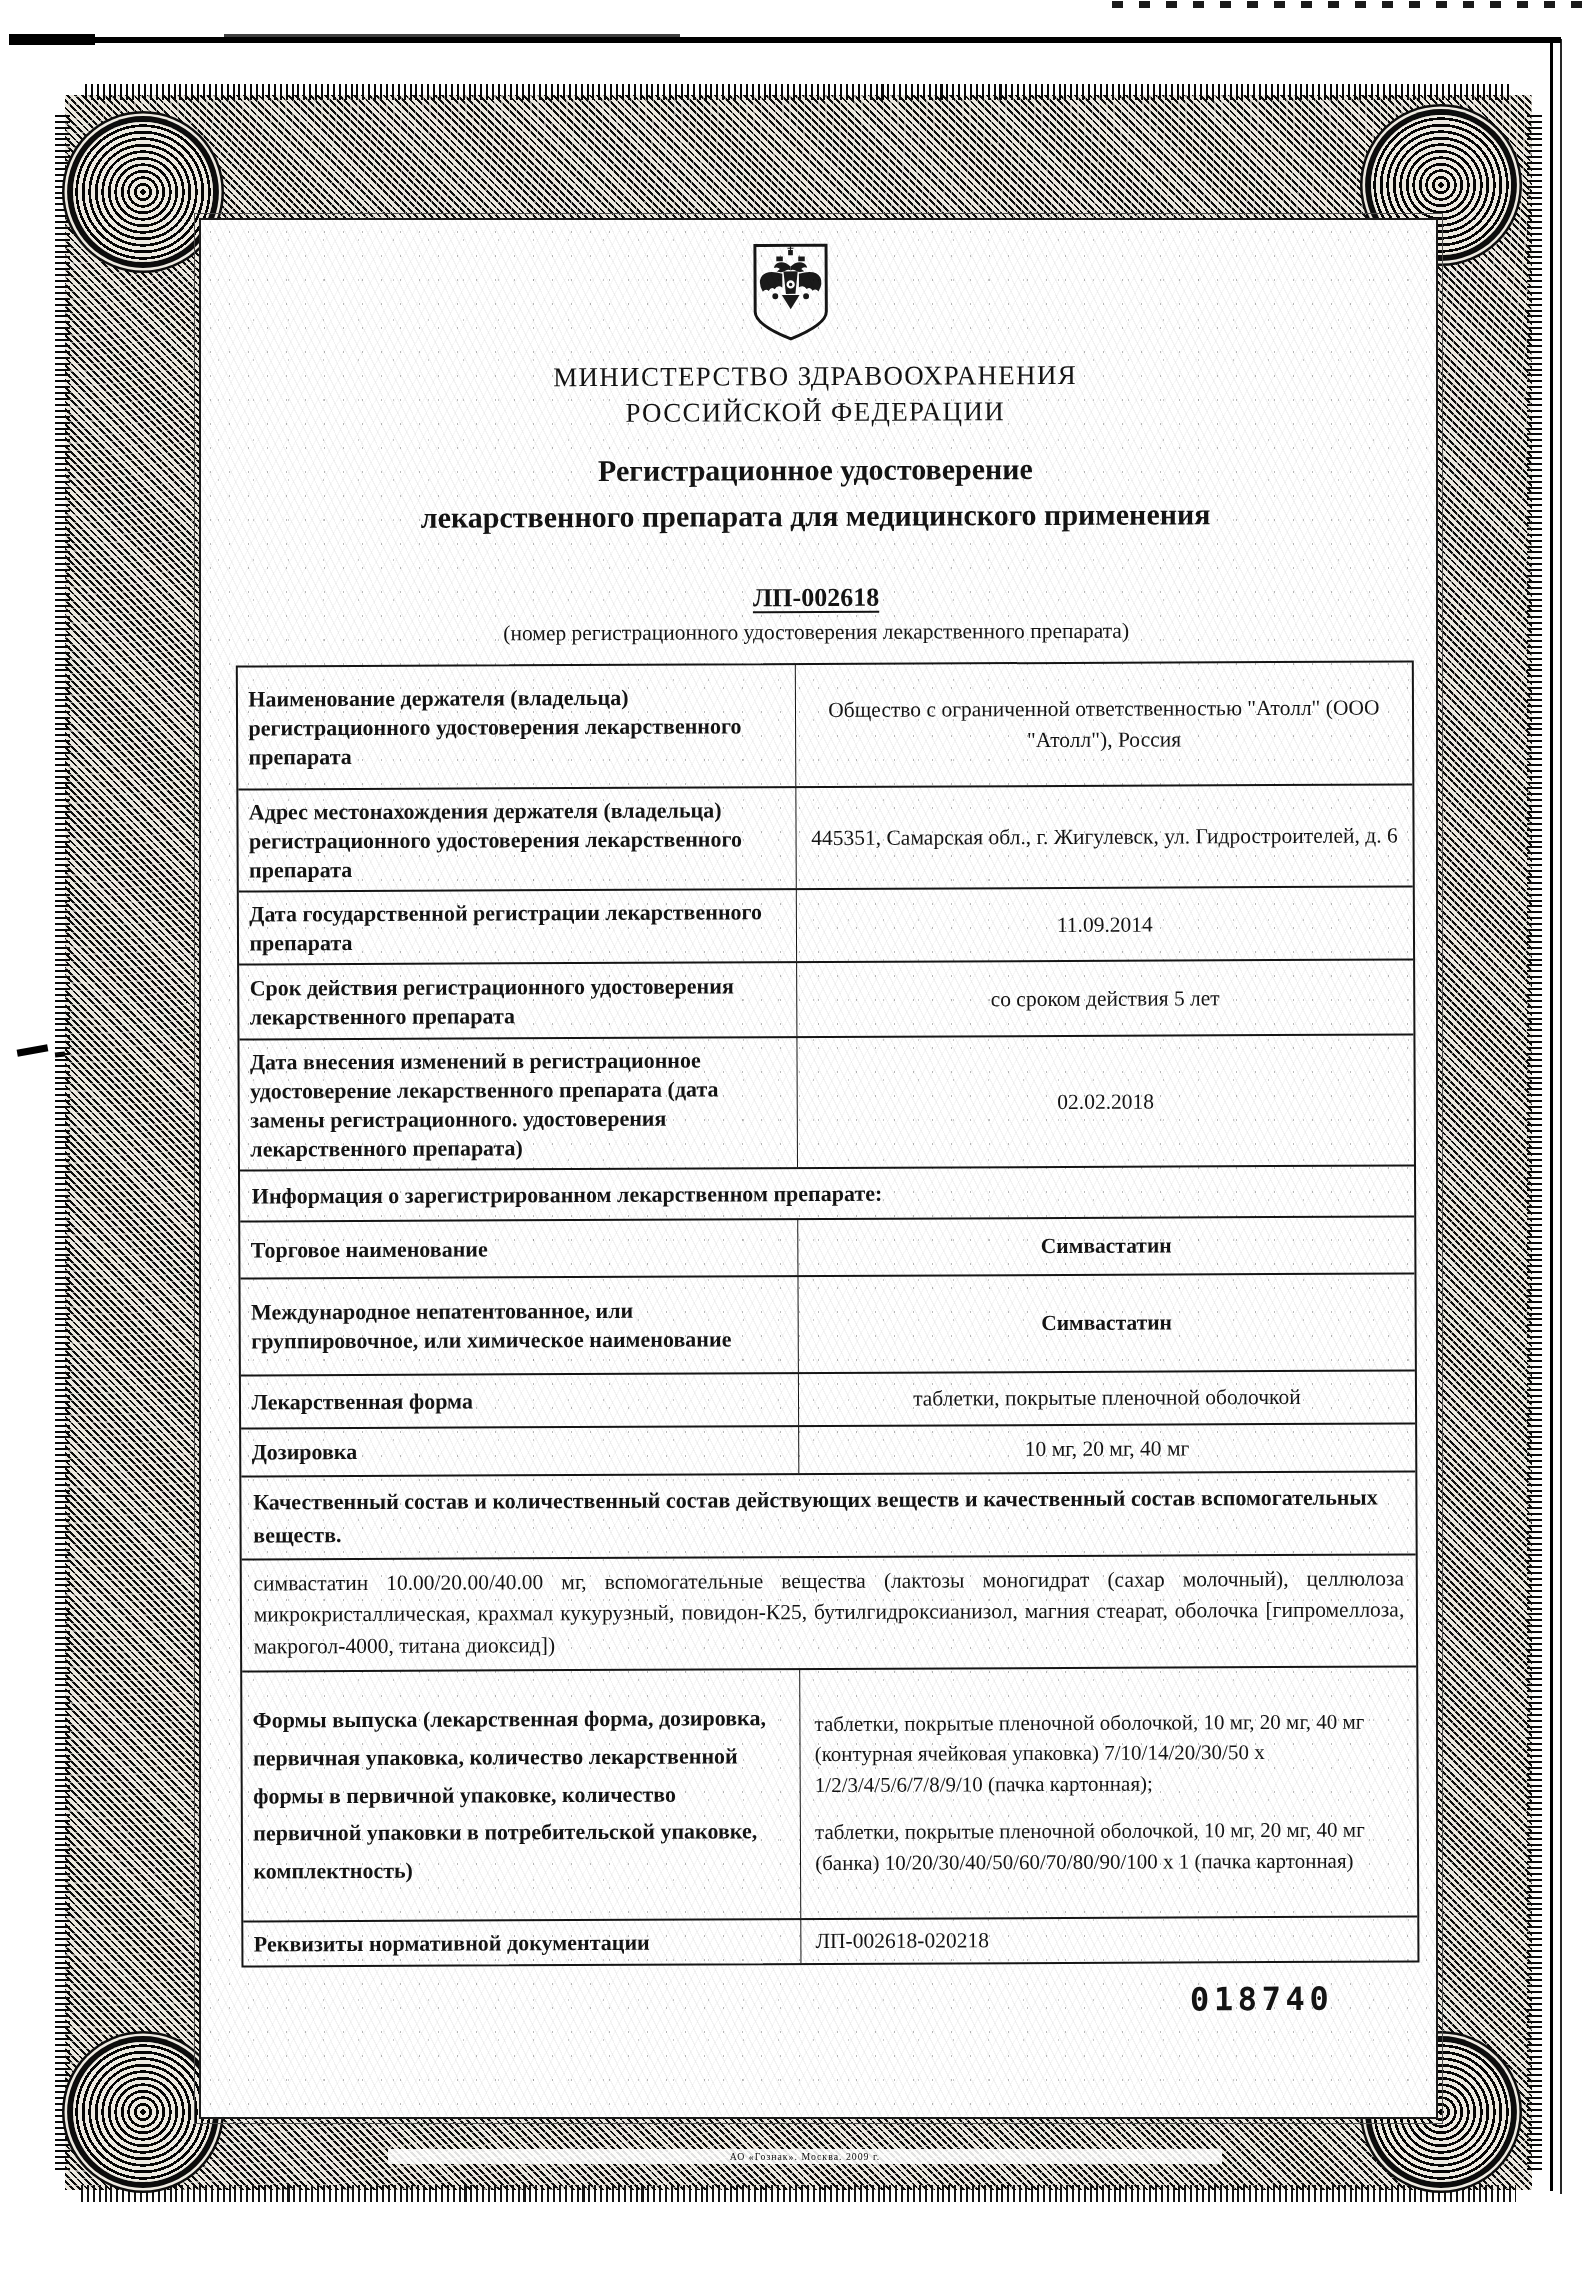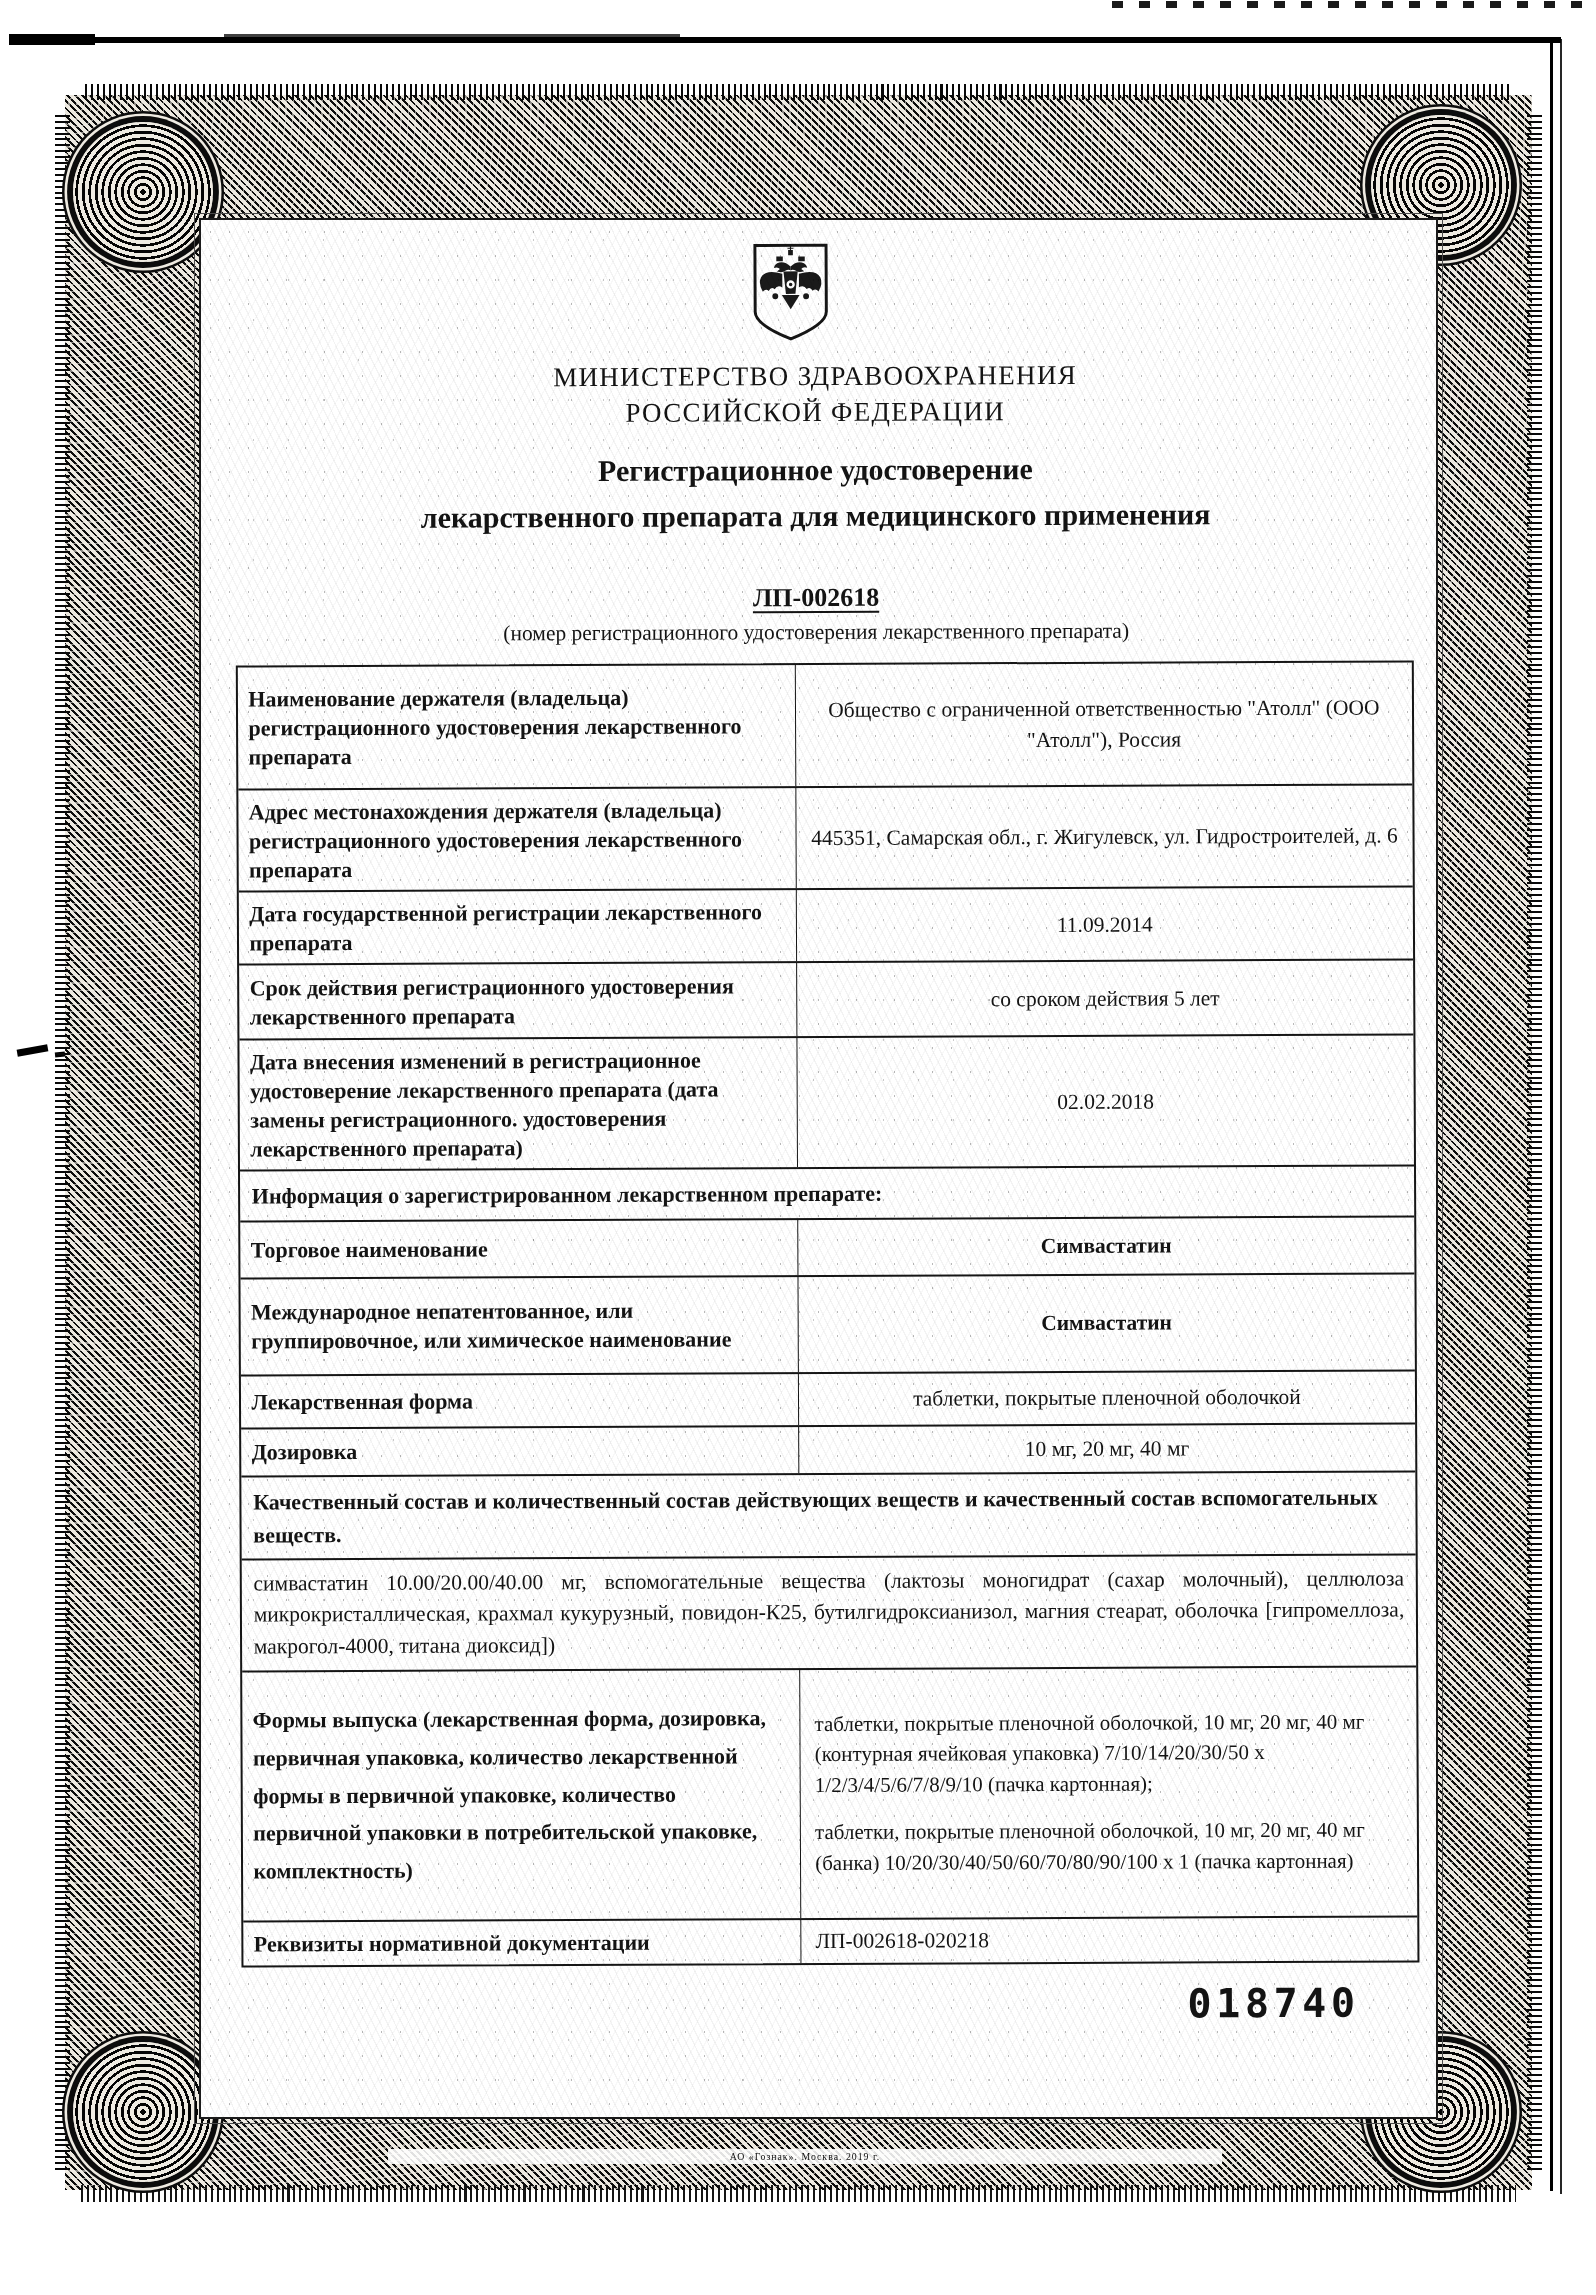--- a/index.html
+++ b/index.html
@@ -77,22 +77,22 @@
   .r7{min-height:51px;} .r8{min-height:46px;} .rch{min-height:68px;} .rct{min-height:98px;}
   .r9{min-height:248px;} .r10{min-height:42px;}
   .r9 .td-l{line-height:1.72;align-items:center;}
   .r9 .td-r{flex-direction:column;align-items:flex-start;justify-content:center;text-align:left;
             font-size:21px;line-height:1.45;}
   .r9 .td-r p{margin:0;}
   .r9 .td-r p + p{margin-top:17px;}
   .r10 .td-r{justify-content:flex-start;text-align:left;}
   .bold-val{font-weight:bold;}
 
-  .serial{position:absolute;left:959px;top:1762px;width:196px;text-align:right;
-          font-family:"DejaVu Sans Mono",monospace;font-weight:bold;font-size:40px;letter-spacing:4.6px;}
+  .serial{position:absolute;left:959px;top:1762px;width:196px;text-align:center;
+          font-family:"DejaVu Sans Mono",monospace;font-weight:bold;font-size:32px;letter-spacing:4.6px;}
   .imprint{position:absolute;left:22%;width:56%;bottom:26px;text-align:center;z-index:3;
            font-size:9.8px;letter-spacing:1px;color:#0e0e0e;background:rgba(255,255,255,.88);
            padding:2px 6.5px;white-space:nowrap;overflow:hidden;}
 </style>
 </head>
 <body>
 
 <div class="page">
 
   <div class="top-line"></div>
@@ -104,21 +104,21 @@
 
   <div class="frame">
     <div class="fringe fringe-top"></div>
     <div class="fringe fringe-bottom"></div>
     <div class="fringe-left"></div>
     <div class="fringe-right"></div>
     <div class="rosette ros-tl"></div>
     <div class="rosette ros-tr"></div>
     <div class="rosette ros-bl"></div>
     <div class="rosette ros-br"></div>
-    <div class="imprint">АО «Гознак». Москва. 2019 г.</div>
+    <div class="imprint">АО «Гознак». Москва. 2009 г.</div>
 
     <div class="paper">
       <div class="doc">
 
         <svg class="arms" width="83" height="102" viewBox="0 0 140 170">
           <path d="M10 6 H130 V118 Q130 140 70 164 Q10 140 10 118 Z" fill="none" stroke="#161616" stroke-width="5"></path>
           <g fill="#1a1a1a">
             <path d="M66 14 h8 v9 h-8 z M69 7 h2 v7 h-2 z M65 10 h10 v2 h-10 z"></path>
             <rect x="46" y="25" width="11" height="8"></rect>
             <rect x="83" y="25" width="11" height="8"></rect>

